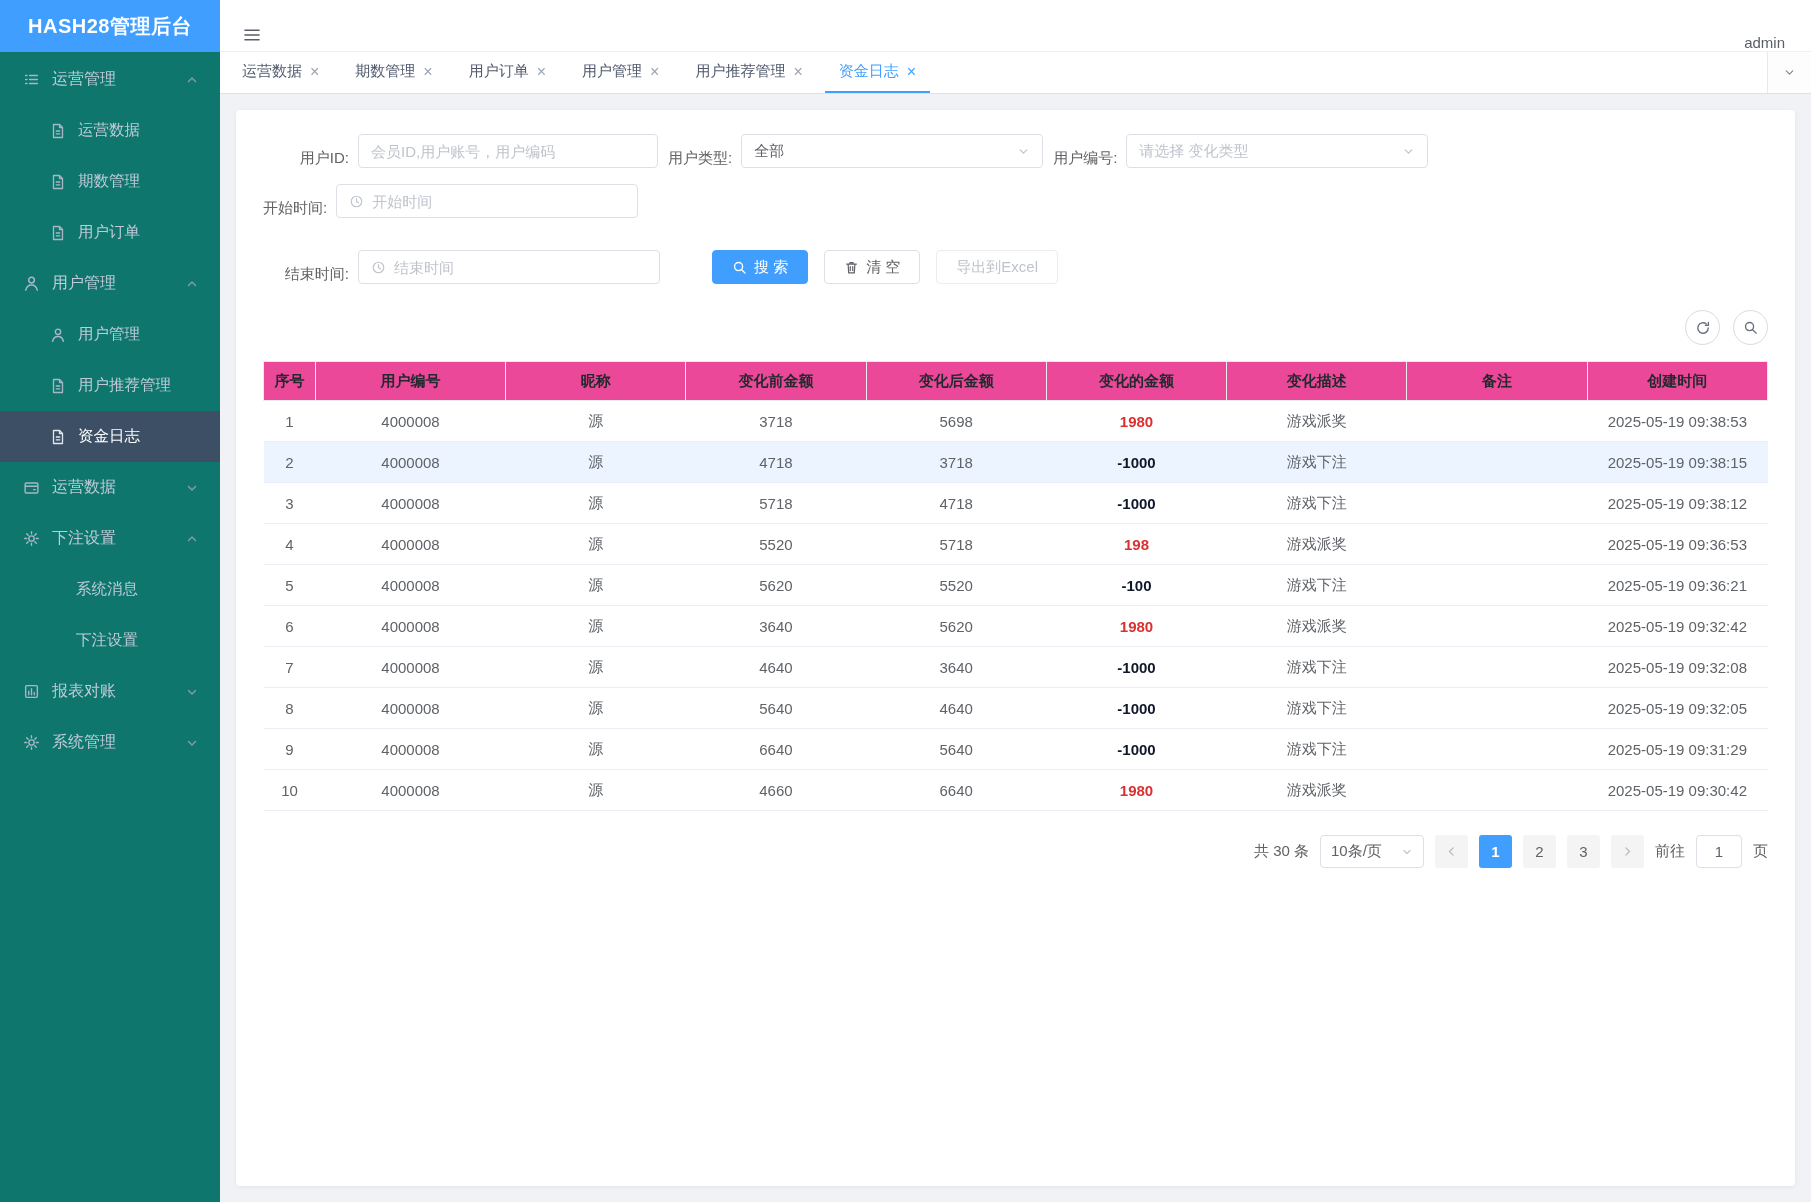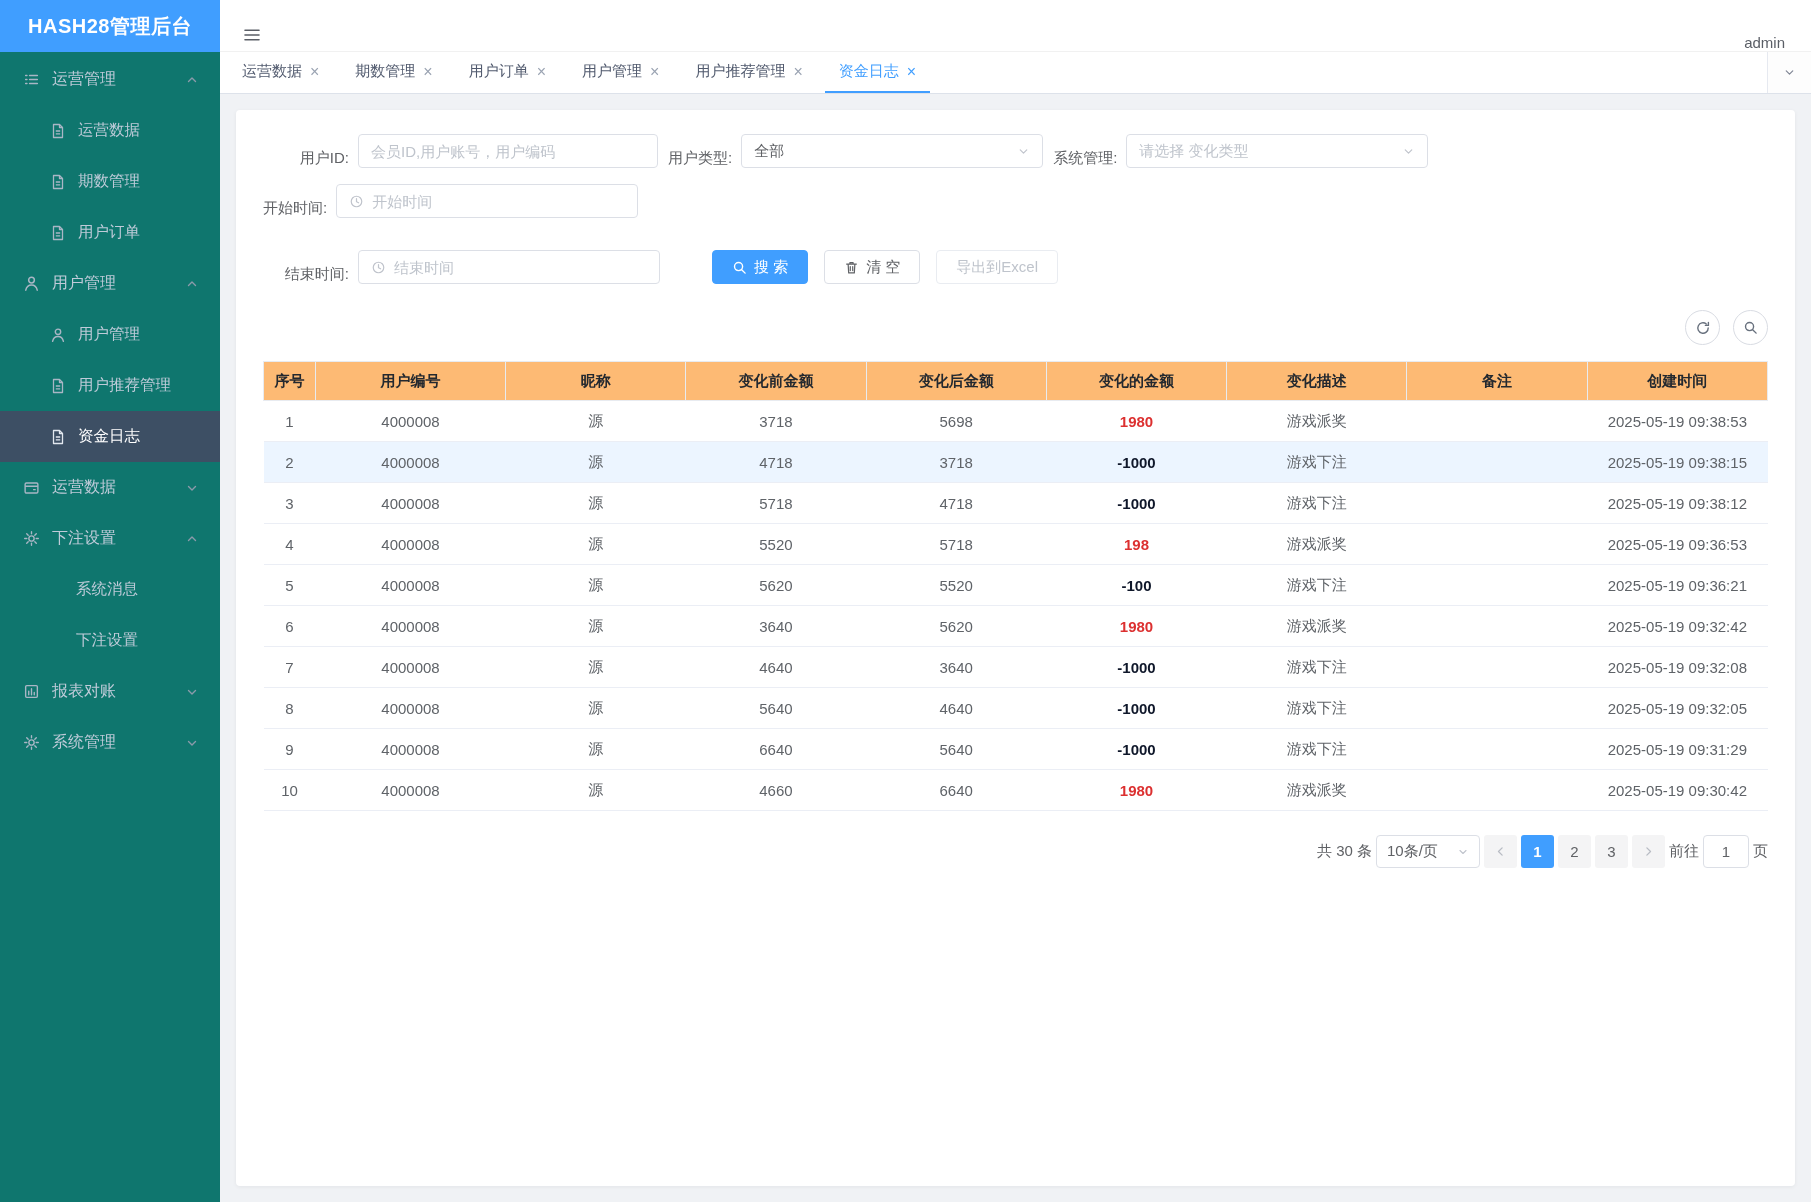--- a/index.html
+++ b/index.html
@@ -54,28 +54,28 @@
 .btn.primary{background:#409eff;border-color:#409eff;color:#fff}
 .btn.disabled{color:#bfc4cc;border-color:#e9ecf1;cursor:not-allowed}
 .search-btn{margin-left:42px}
 
 
 .toolbar{display:flex;justify-content:flex-end;gap:13px;margin:26px 0 16px}
 .icon-circle{width:35px;height:35px;border:1px solid #d9dce3;border-radius:50%;background:#fff;display:flex;align-items:center;justify-content:center;color:#67707d;cursor:pointer}
 
 
 table{width:100%;border-collapse:collapse;table-layout:fixed}
-thead th{height:39px;font-size:15px;font-weight:bold;color:#24292f;border:1px solid #e8ebf0;text-align:center;background:#fdba74;white-space:nowrap}
+thead th{height:39px;font-size:15px;font-weight:bold;color:#24292f;border:1px solid #e8ebf0;text-align:center;background:#ec4899;white-space:nowrap}
 tbody td{height:41px;font-size:15px;color:#5f6368;border-bottom:1px solid #ebeef5;text-align:center;white-space:nowrap;overflow:hidden;text-overflow:ellipsis}
 tr.hl{background:#ecf5ff}
 .chg-up{color:#dc3030;font-weight:bold}
 .chg-down{color:#0f172a;font-weight:bold}
 
 
-.pagination{display:flex;align-items:center;justify-content:flex-end;gap:4px;margin-top:24px;color:#606266;font-size:15px}
+.pagination{display:flex;align-items:center;justify-content:flex-end;gap:11px;margin-top:24px;color:#606266;font-size:15px}
 .psize{width:104px;height:33px;border:1px solid #dcdfe6;border-radius:4px;display:flex;align-items:center;justify-content:space-between;padding:0 10px;color:#606266;cursor:pointer;background:#fff}
 .pbtn{min-width:33px;height:33px;border:none;border-radius:3px;background:#f4f4f5;display:flex;align-items:center;justify-content:center;color:#606266;font:inherit;cursor:pointer;padding:0 8px}
 .pbtn.arrow{color:#b8bcc4}
 .pbtn.active{background:#409eff;color:#fff;font-weight:bold}
 .goto-input{width:46px;height:33px;border:1px solid #dcdfe6;border-radius:4px;text-align:center;color:#606266;font:inherit;outline:none;background:#fff}
 </style>
 </head>
 <body>
 
 <div class="app">
@@ -294,21 +294,21 @@
             <div class="tbox fselect w302">
               <span class="sel-value">全部</span>
               <span class="sel-arrow">
                   <svg width="13" height="13" viewBox="0 0 16 16" fill="none" stroke="currentColor" stroke-width="1.5" stroke-linecap="round" stroke-linejoin="round">
                     <path d="M4 6l4 4 4-4"></path>
                   </svg>
                 </span>
             </div>
           </div>
           <div class="fgroup">
-            <label class="flabel">系统管理:</label>
+            <label class="flabel">用户编号:</label>
             <div class="tbox fselect w302">
               <span class="sel-value placeholder">请选择 变化类型</span>
               <span class="sel-arrow">
                   <svg width="13" height="13" viewBox="0 0 16 16" fill="none" stroke="currentColor" stroke-width="1.5" stroke-linecap="round" stroke-linejoin="round">
                     <path d="M4 6l4 4 4-4"></path>
                   </svg>
                 </span>
             </div>
           </div>
           <div class="fgroup">

